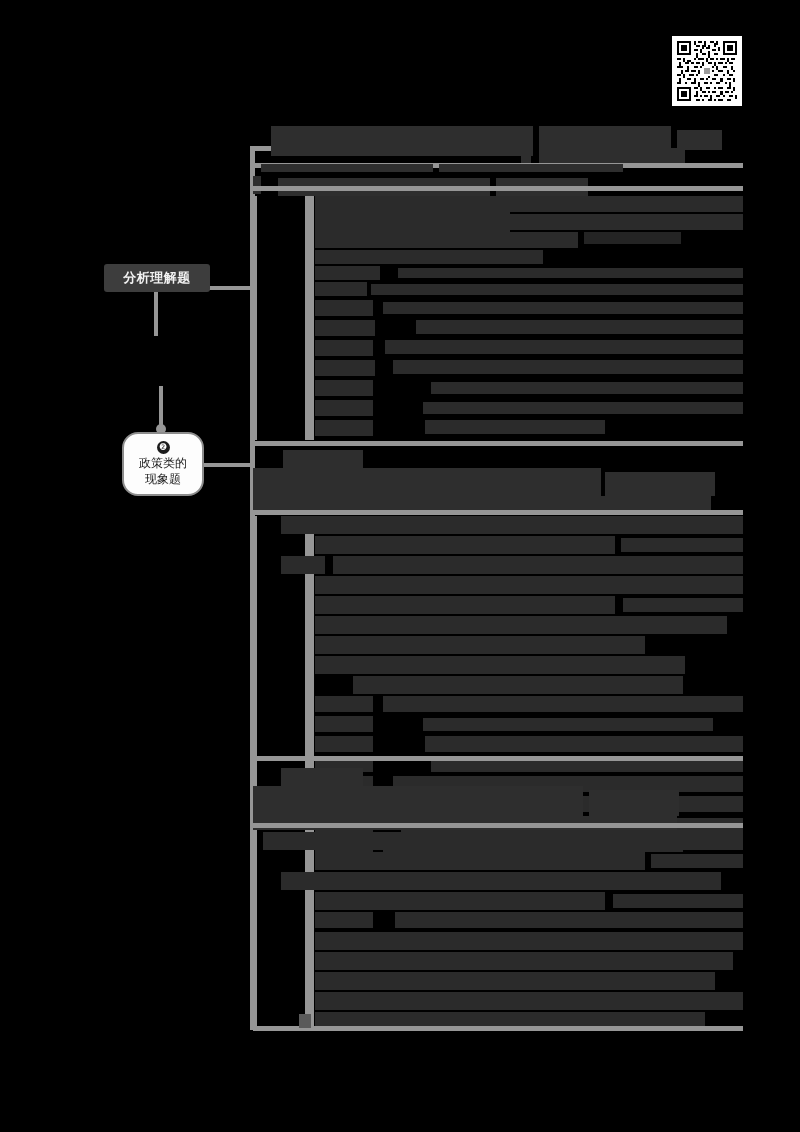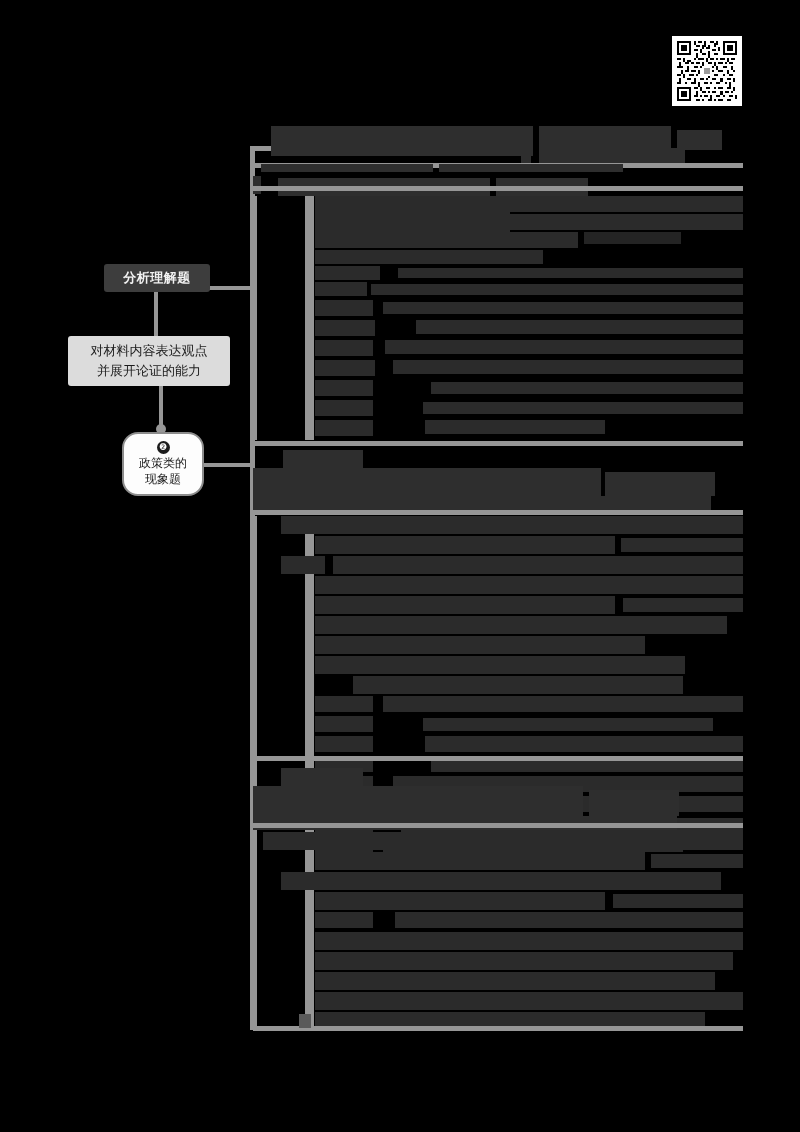--- a/index.html
+++ b/index.html
@@ -184,24 +184,20 @@
   <div class="trunk" style="left:208px;top:286px;width:46px;height:4px;"></div>
   <div class="trunk" style="left:198px;top:463px;width:56px;height:4px;"></div>
   <div class="trunk" style="left:154px;top:292px;width:4px;height:44px;"></div>
   <div class="trunk" style="left:159px;top:386px;width:4px;height:46px;"></div>
   <div class="trunk" style="left:156px;top:424px;width:10px;height:10px;border-radius:50%;"></div>
 
   <div class="node-title">
     <span>分析理解题</span>
   </div>
 
-  <div class="node-desc">
-    <span>对材料内容表达观点</span>
-    <span>并展开论证的能力</span>
-  </div>
 
   <div class="node-pill">
     <span class="pill-badge">❷</span>
     <span>政策类的</span>
     <span>现象题</span>
   </div>
 
   <div class="panel">
 
     <div class="hdr" style="left:18px;top:6px;width:262px;height:30px;"></div>

